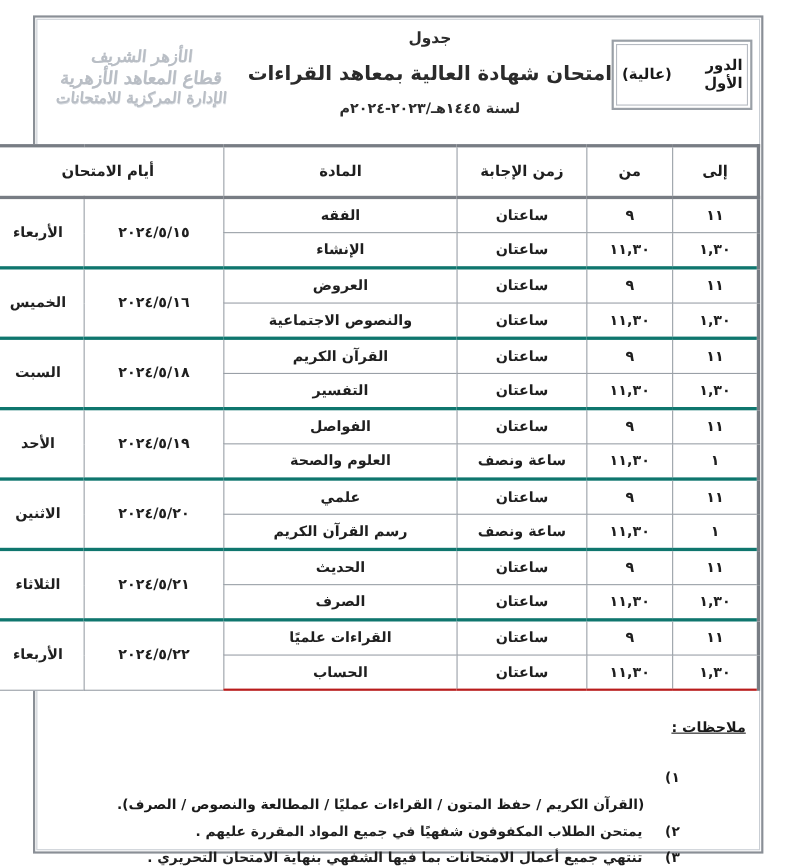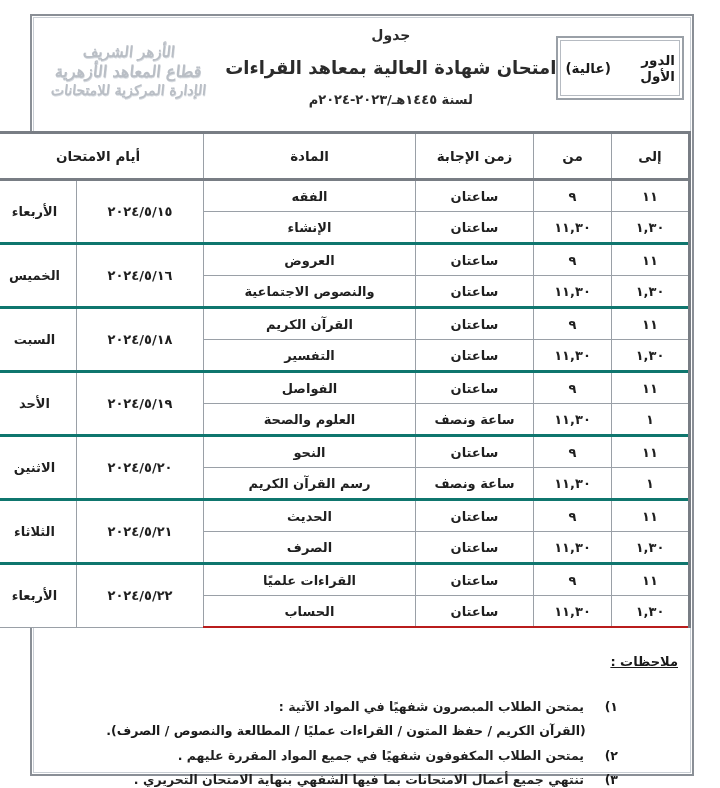--- a/index.html
+++ b/index.html
@@ -325,21 +325,21 @@
         <tr>
           <td class="first-col num">١</td>
           <td class="num">١١,٣٠</td>
           <td>ساعة ونصف</td>
           <td class="sep-strong">العلوم والصحة</td>
         </tr>
         <tr class="grp-top">
           <td class="first-col num">١١</td>
           <td class="num">٩</td>
           <td>ساعتان</td>
-          <td class="sep-strong">النحو</td>
+          <td class="sep-strong">علمي</td>
           <td class="date-cell num" rowspan="2">٢٠٢٤/٥/٢٠</td>
           <td class="day-cell last-col" rowspan="2">الاثنين</td>
         </tr>
         <tr>
           <td class="first-col num">١</td>
           <td class="num">١١,٣٠</td>
           <td>ساعة ونصف</td>
           <td class="sep-strong">رسم القرآن الكريم</td>
         </tr>
         <tr class="grp-top">
@@ -372,21 +372,20 @@
         </tr>
       </tbody>
   </table>
 </div>
 
 <div class="notes">
   <div class="notes-title">ملاحظات :</div>
 
   <div class="note-row">
     <span class="note-num">١)</span>
-    <span class="note-text">يمتحن الطلاب المبصرون شفهيًا في المواد الآتية :</span>
   </div>
 
   <div class="note-sub">(القرآن الكريم / حفظ المتون / القراءات عمليًا / المطالعة والنصوص / الصرف).</div>
 
   <div class="note-row">
     <span class="note-num">٢)</span>
     <span class="note-text">يمتحن الطلاب المكفوفون شفهيًا في جميع المواد المقررة عليهم .</span>
   </div>
 
   <div class="note-row">

